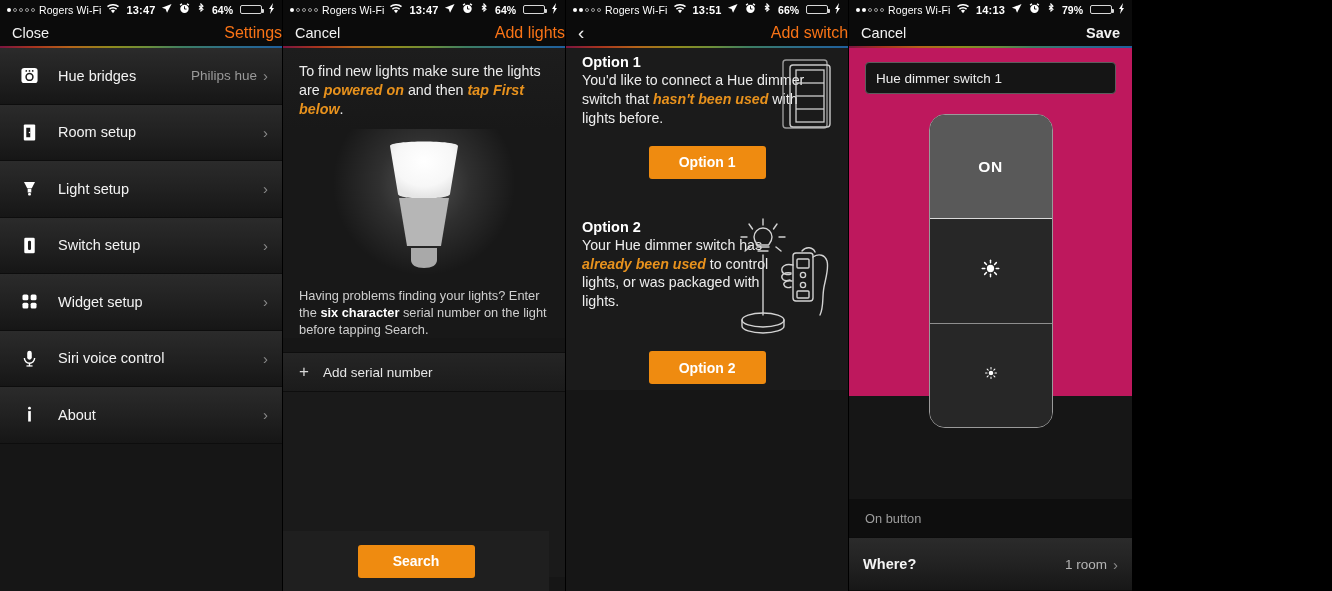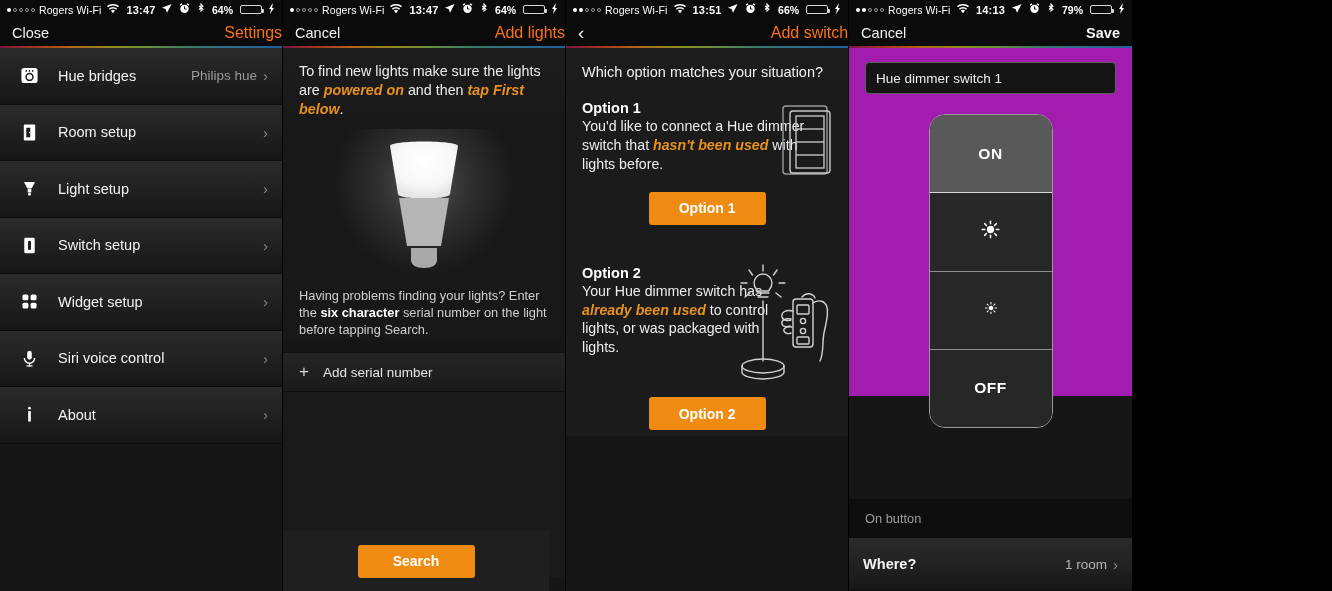--- a/index.html
+++ b/index.html
@@ -141,21 +141,21 @@
     background: linear-gradient(to bottom, #1e1e1e, #1a1a1a);
   }
   .opt-block { position: relative; background: #1b1b1b; padding: 6px 16px 0 16px; }
   .opt-title { font-size: 14.5px; font-weight: bold; color: #fff; margin-bottom: 1px; }
   .opt-text { font-size: 14.2px; line-height: 1.33; color: #ededed; width: 232px; }
   .opt-art { position: absolute; right: 12px; top: 8px; }
   .opt-btn-wrap { display: flex; justify-content: center; padding: 18px 0 6px 0; }
   .s3-gap { height: 28px; background: #1b1b1b; }
 
   
-  .s4-top { background: #a21caf; padding: 14px 16px 0 16px; height: 348px; }
+  .s4-top { background: #be185d; padding: 14px 16px 0 16px; height: 348px; }
   .name-field {
     width: 100%; height: 32px; border: 1px solid #5d5d5d; border-radius: 4px;
     background: #151515; color: #ededed; font-size: 13.5px;
     padding: 0 10px; font-family: "Liberation Sans", sans-serif; outline: none;
   }
   .remote-wrap { display: flex; justify-content: center; margin-top: 20px; }
   .remote {
     width: 124px; height: 314px; border: 1px solid #9a9a9a; border-radius: 16px;
     background: #1c1c1c; display: flex; flex-direction: column; overflow: hidden;
   }
@@ -461,21 +461,20 @@
             </svg></span>
       </div>
     </div>
     <div class="navbar">
       <div class="nav-left back-chev">‹</div>
       <div class="nav-title">Add switch</div>
     </div>
     <div class="rainbow"></div>
 
     <div class="body">
-      <div class="s3-q">Which option matches your situation?</div>
 
       <div class="opt-block">
         <div class="opt-title">Option 1</div>
         <div class="opt-text">
           <span>You'd like to connect a Hue dimmer switch that </span><span class="hl">hasn't been used</span><span> with lights before.</span>
         </div>
         <div class="opt-art">
           <svg width="57" height="80" viewBox="0 0 57 80">
             <rect x="4" y="4" width="44" height="68" rx="3" fill="none" stroke="#9a9a9a" stroke-width="1.4"></rect>
             <rect x="11" y="9" width="40" height="62" rx="3" fill="none" stroke="#c9c9c9" stroke-width="1.4"></rect>
@@ -612,21 +611,20 @@
                       <line x1="2.4" y1="11" x2="4.8" y2="11"></line>
                       <line x1="17.2" y1="11" x2="19.6" y2="11"></line>
                       <line x1="4.9" y1="4.9" x2="6.6" y2="6.6"></line>
                       <line x1="15.4" y1="15.4" x2="17.1" y2="17.1"></line>
                       <line x1="4.9" y1="17.1" x2="6.6" y2="15.4"></line>
                       <line x1="15.4" y1="6.6" x2="17.1" y2="4.9"></line>
                     </g>
                   </svg>
               </span>
             </div>
-            <div class="rbtn">OFF</div>
           </div>
         </div>
       </div>
 
       <div class="s4-list">
         <div class="s4-sec">On button</div>
         <div class="s4-row">
           <span class="lbl">Where?</span>
           <span class="val">1 room</span>
           <span class="chev">›</span>

